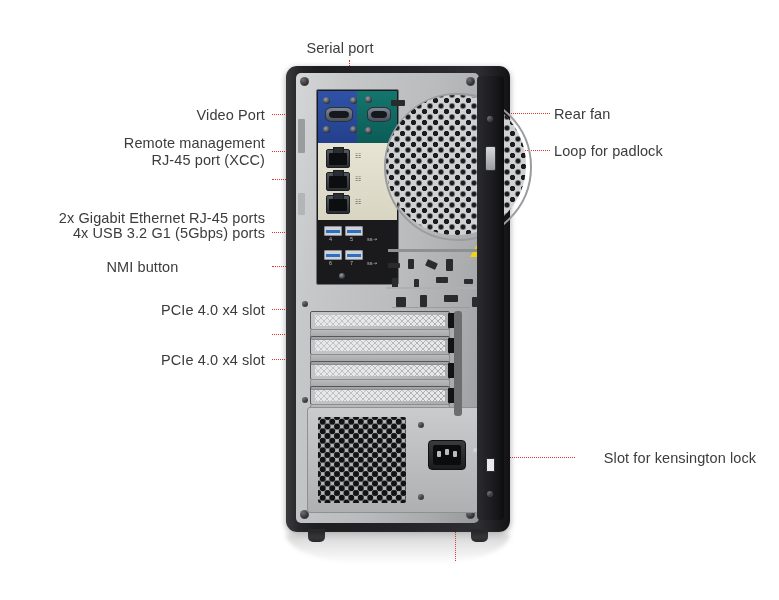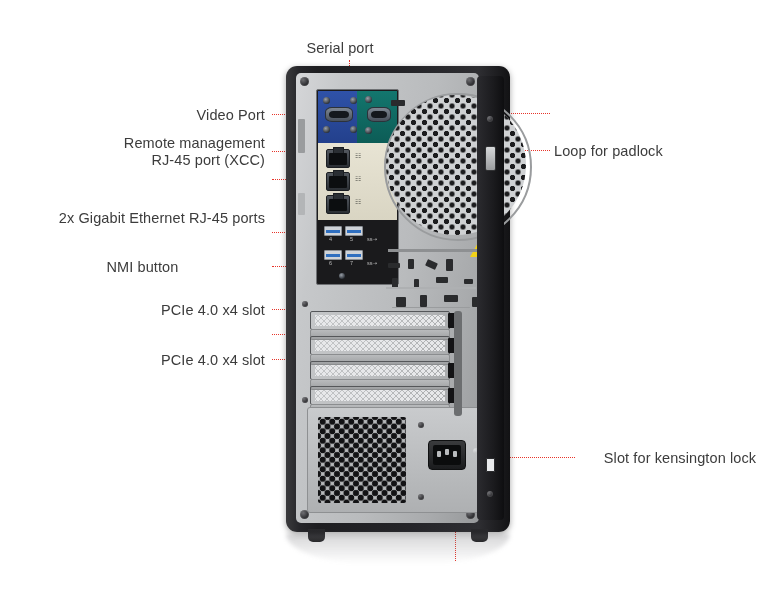--- a/index.html
+++ b/index.html
@@ -139,26 +139,28 @@
 
   <div class="label c" style="left:250px;top:40px;width:180px;">Serial port</div>
 
   <div class="label r" style="left:20px;top:107px;width:245px;">Video Port</div>
 
   <div class="label r" style="left:20px;top:135px;width:245px;">Remote management</div>
   <div class="label r" style="left:20px;top:152px;width:245px;">RJ-45 port (XCC)</div>
 
   <div class="label r" style="left:10px;top:172px;width:255px;margin-top:38px;">2x Gigabit Ethernet RJ-45 ports</div>
 
+  <div class="label r" style="left:20px;top:225px;width:245px;">4x USB 3.2 G1 (5Gbps) ports</div>
 
   <div class="label r" style="left:20px;top:259px;width:245px;text-align:center;">NMI button</div>
 
   <div class="label r" style="left:20px;top:302px;width:245px;">PCIe 4.0 x4 slot</div>
   <div class="label r" style="left:20px;top:352px;width:245px;">PCIe 4.0 x4 slot</div>
 
+  <div class="label l" style="left:554px;top:106px;width:220px;">Rear fan</div>
   <div class="label l" style="left:554px;top:143px;width:220px;">Loop for padlock</div>
   <div class="label l" style="left:580px;top:450px;width:200px;text-align:center;">Slot for kensington lock</div>
 
 
   <div class="leadv" style="left:349px;top:60px;height:32px;"></div>
   <div class="dot" style="left:346px;top:89px;"></div>
 
   <div class="lead" style="left:272px;top:114px;width:43px;"></div>
   <div class="dot" style="left:309px;top:111px;"></div>
 

